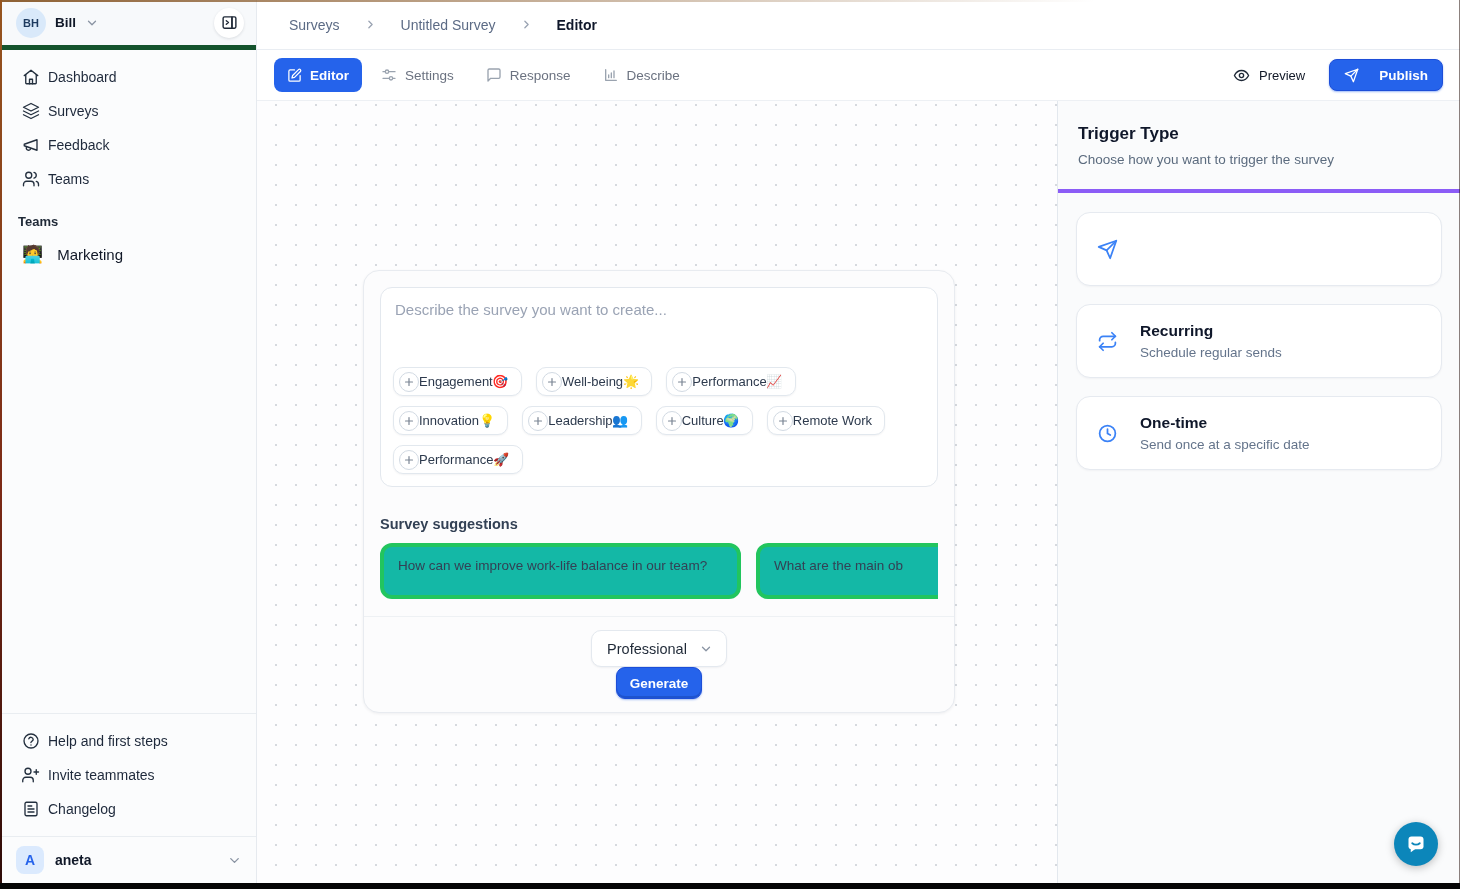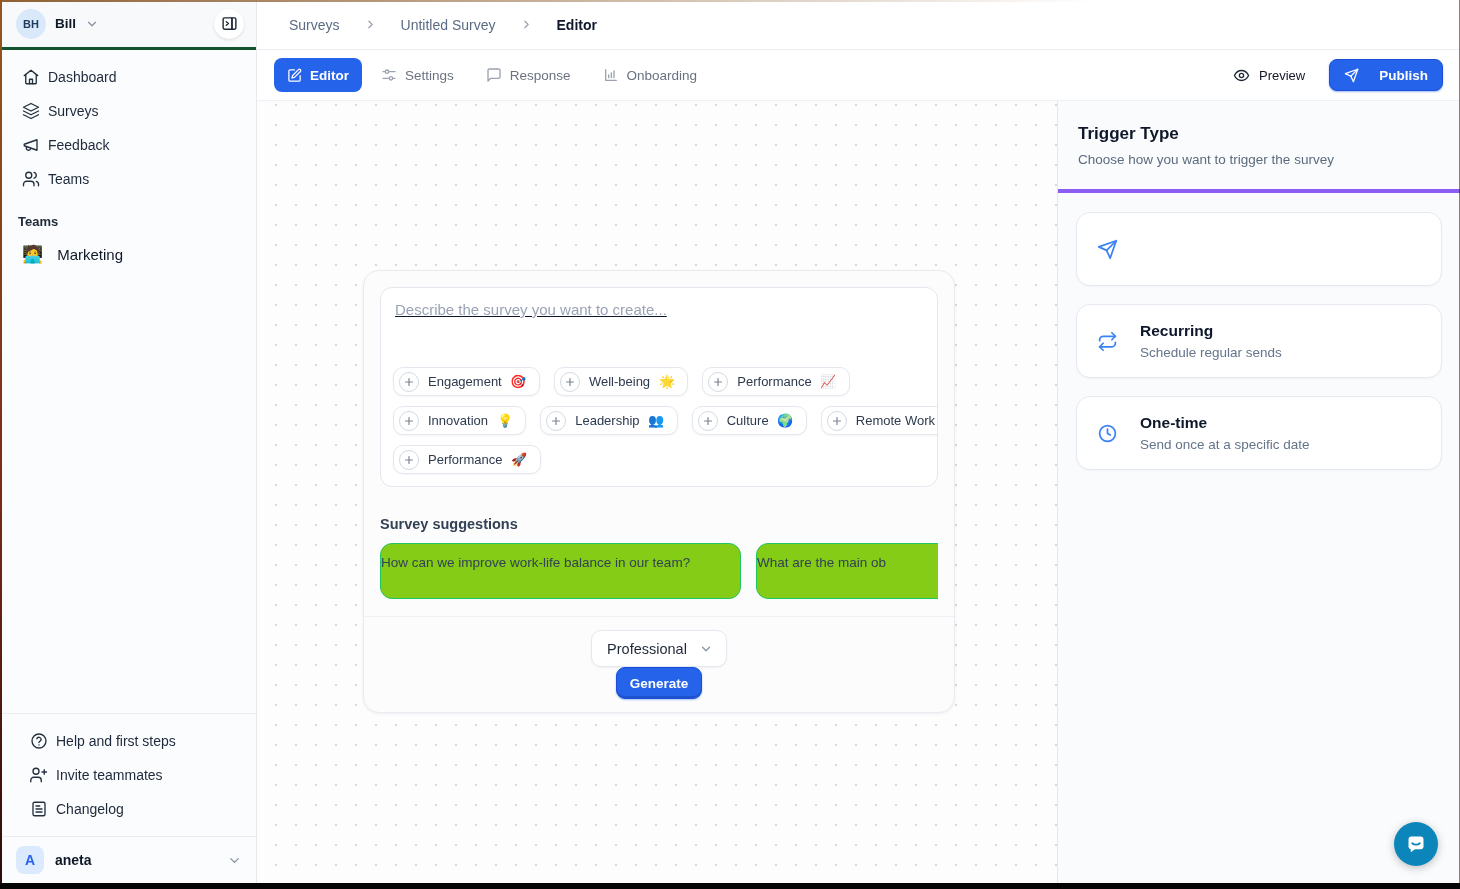--- a/index.html
+++ b/index.html
@@ -12,39 +12,39 @@
   .edge-top { position:absolute; left:0; top:0; right:0; height:2px; z-index:50;
     background:linear-gradient(90deg,rgba(130,80,30,.9),rgba(130,80,30,0) 75%); }
   .edge-right { position:absolute; right:0; top:0; bottom:0; width:1px; background:rgba(45,25,20,.55); z-index:50; }
   .edge-bottom { position:absolute; left:0; right:0; bottom:0; height:6px; background:#050505; z-index:50; }
 
   .app { display:flex; height:883px; }
 
   
   .sidebar { width:257px; flex:none; background:#fbfcfd; border-right:1px solid #e6eaef;
     display:flex; flex-direction:column; }
-  .sb-header { height:50px; flex:none; background:#f7f9fb; border-bottom:3px solid #14532d;
+  .sb-header { height:50px; flex:none; background:#f7f9fb; border-bottom:5px solid #14532d;
     display:flex; align-items:center; padding:0 12px 0 16px; gap:9px; }
   .avatar-circle { width:30px; height:30px; border-radius:50%; background:#d9e9fa; color:#1d3a5f;
     font-size:11px; font-weight:bold; display:flex; align-items:center; justify-content:center; flex:none; }
   .sb-user-name { font-size:13.5px; font-weight:700; color:#101828; }
   .chev { color:#8a94a3; display:flex; }
   .sb-collapse { margin-left:auto; width:30px; height:30px; border-radius:50%; background:#fff;
     box-shadow:0 1px 3px rgba(16,24,40,.12); display:flex; align-items:center; justify-content:center;
     color:#1f2937; cursor:pointer; }
   .sb-nav { padding:10px 12px 0; }
   .sb-item { height:34px; display:flex; align-items:center; gap:8px; padding:0 10px; border-radius:8px;
     font-size:14px; color:#1e293b; cursor:pointer; }
   .sb-item .ic { display:flex; color:#24303f; }
   .sb-section-title { font-size:13px; font-weight:700; color:#1f2937; padding:18px 10px 6px 6px; }
   .sb-team { height:38px; display:flex; align-items:center; gap:14px; padding:0 10px; border-radius:8px;
     font-size:15px; color:#111827; cursor:pointer; }
   .sb-team .emoji { font-size:17px; }
   .sb-spacer { flex:1; }
-  .sb-bottom { border-top:1px solid #e9edf1; padding:10px 20px 0; }
+  .sb-bottom { border-top:1px solid #e9edf1; padding:10px 12px 0; }
   .sb-footer-user { border-top:1px solid #e9edf1; margin-top:10px; height:47px;
     display:flex; align-items:center; gap:11px; padding:0 14px 0 16px; cursor:pointer; }
   .avatar-square { width:28px; height:28px; border-radius:8px; background:#dbeafe; color:#2563eb;
     font-weight:bold; font-size:14px; display:flex; align-items:center; justify-content:center; flex:none; }
   .sb-footer-user .name { font-size:14px; font-weight:700; color:#101828; }
   .sb-footer-user .chev { margin-left:auto; }
 
   
   .main { flex:1; display:flex; flex-direction:column; min-width:0; }
   .breadcrumb-bar { height:50px; flex:none; background:#fff; border-bottom:1px solid #e9edf2;
@@ -77,36 +77,36 @@
   .canvas { flex:1; position:relative; min-width:0; background-color:#fdfdfe;
     background-image:radial-gradient(#d6d9de 1.3px, transparent 1.4px);
     background-size:20px 20px; background-position:9px 14px; overflow:hidden; }
 
   .builder-card { position:absolute; left:106px; top:169px; width:592px;
     background:#fcfcfd; border:1px solid #e8ebf0; border-radius:16px;
     box-shadow:0 1px 3px rgba(16,24,40,.06); }
   .prompt-box { margin:16px 16px 0; height:200px; background:#fff; border:1px solid #e3e8ee;
     border-radius:12px; display:flex; flex-direction:column; overflow:hidden; }
   .prompt-box textarea { border:none; outline:none; resize:none; flex:1; padding:13px 14px;
-    font-family:"Liberation Sans", sans-serif; font-size:15px; color:#0f172a; background:transparent;text-decoration:underline; }
+    font-family:"Liberation Sans", sans-serif; font-size:15px; color:#0f172a; background:transparent; }
   .prompt-box textarea::placeholder { color:#9aa3b4; }
   .chip-rows { padding:0 12px 12px; display:flex; flex-direction:column; gap:10px; }
   .chip-row { display:flex; gap:14px; }
-  .chip { display:inline-flex; align-items:center; gap:9px; height:29px; padding:0 12px 0 5px;
+  .chip { display:inline-flex; align-items:center; height:29px; padding:0 12px 0 5px;
     background:#fff; border:1px solid #e2e8ee; border-radius:10px; cursor:pointer;
     box-shadow:0 1px 2px rgba(16,24,40,.05); white-space:nowrap; }
   .chip .plus { width:20px; height:20px; border-radius:50%; border:1px solid #d2dae3; color:#7b8594;
     display:flex; align-items:center; justify-content:center; flex:none; }
   .chip .lbl { font-size:13px; color:#2d3a4d; }
   .chip .emoji { font-size:13px; }
 
   .sugg-title { margin:29px 16px 0; font-size:14.5px; font-weight:600; color:#334155; }
   .sugg-row { margin:11px 16px 0; display:flex; gap:15px; overflow:hidden; }
-  .sugg-card { flex:none; width:361px; height:56px; background:#84cc16; border:1px solid #22c55e;
-    border-radius:12px; padding:11px 0; font-size:13.5px; color:#334155; cursor:pointer; }
+  .sugg-card { flex:none; width:361px; height:56px; background:#14b8a6; border:4px solid #22c55e;
+    border-radius:12px; padding:11px 14px; font-size:13.5px; color:#334155; cursor:pointer; }
 
   .builder-footer { margin-top:17px; border-top:1px solid #eef1f4; padding:13px 16px;
     display:flex; align-items:center; justify-content:space-between;flex-direction:column; }
   .tone-select { display:flex; align-items:center; gap:12px; height:37px; padding:0 13px 0 15px;
     background:#fff; border:1px solid #e4e9ef; border-radius:10px; font-size:14.5px; color:#1f2937;
     cursor:pointer; box-shadow:0 1px 2px rgba(16,24,40,.05); }
   .generate-btn { height:32px; padding:0 13px; background:#2563eb; border:1px solid #1d4ed8;
     border-radius:9px; color:#fff; font-size:13.5px; font-weight:600; cursor:pointer;
     box-shadow:inset 0 -2px 0 rgba(16,54,150,.35), 0 1px 2px rgba(37,99,235,.4); }
 
@@ -308,21 +308,21 @@
         </div>
         <div class="tab">
           <span class="ic">
             <svg width="16" height="16" viewBox="0 0 24 24" fill="none" stroke="currentColor" stroke-width="2" stroke-linecap="round" stroke-linejoin="round">
                 <path d="M4 4v16h16"></path>
                 <path d="M8.5 16v-4"></path>
                 <path d="M12.5 16v-7"></path>
                 <path d="M16.5 16V6"></path>
               </svg>
           </span>
-          <span>Onboarding</span>
+          <span>Describe</span>
         </div>
       </div>
       <div class="toolbar-right">
         <div class="preview-btn">
           <span class="ic">
             <svg width="17" height="17" viewBox="0 0 24 24" fill="none" stroke="currentColor" stroke-width="1.9" stroke-linecap="round" stroke-linejoin="round">
                 <path d="M2 12s3.5-7 10-7 10 7 10 7-3.5 7-10 7-10-7-10-7z"></path>
                 <circle cx="12" cy="12" r="3"></circle>
               </svg>
           </span>

